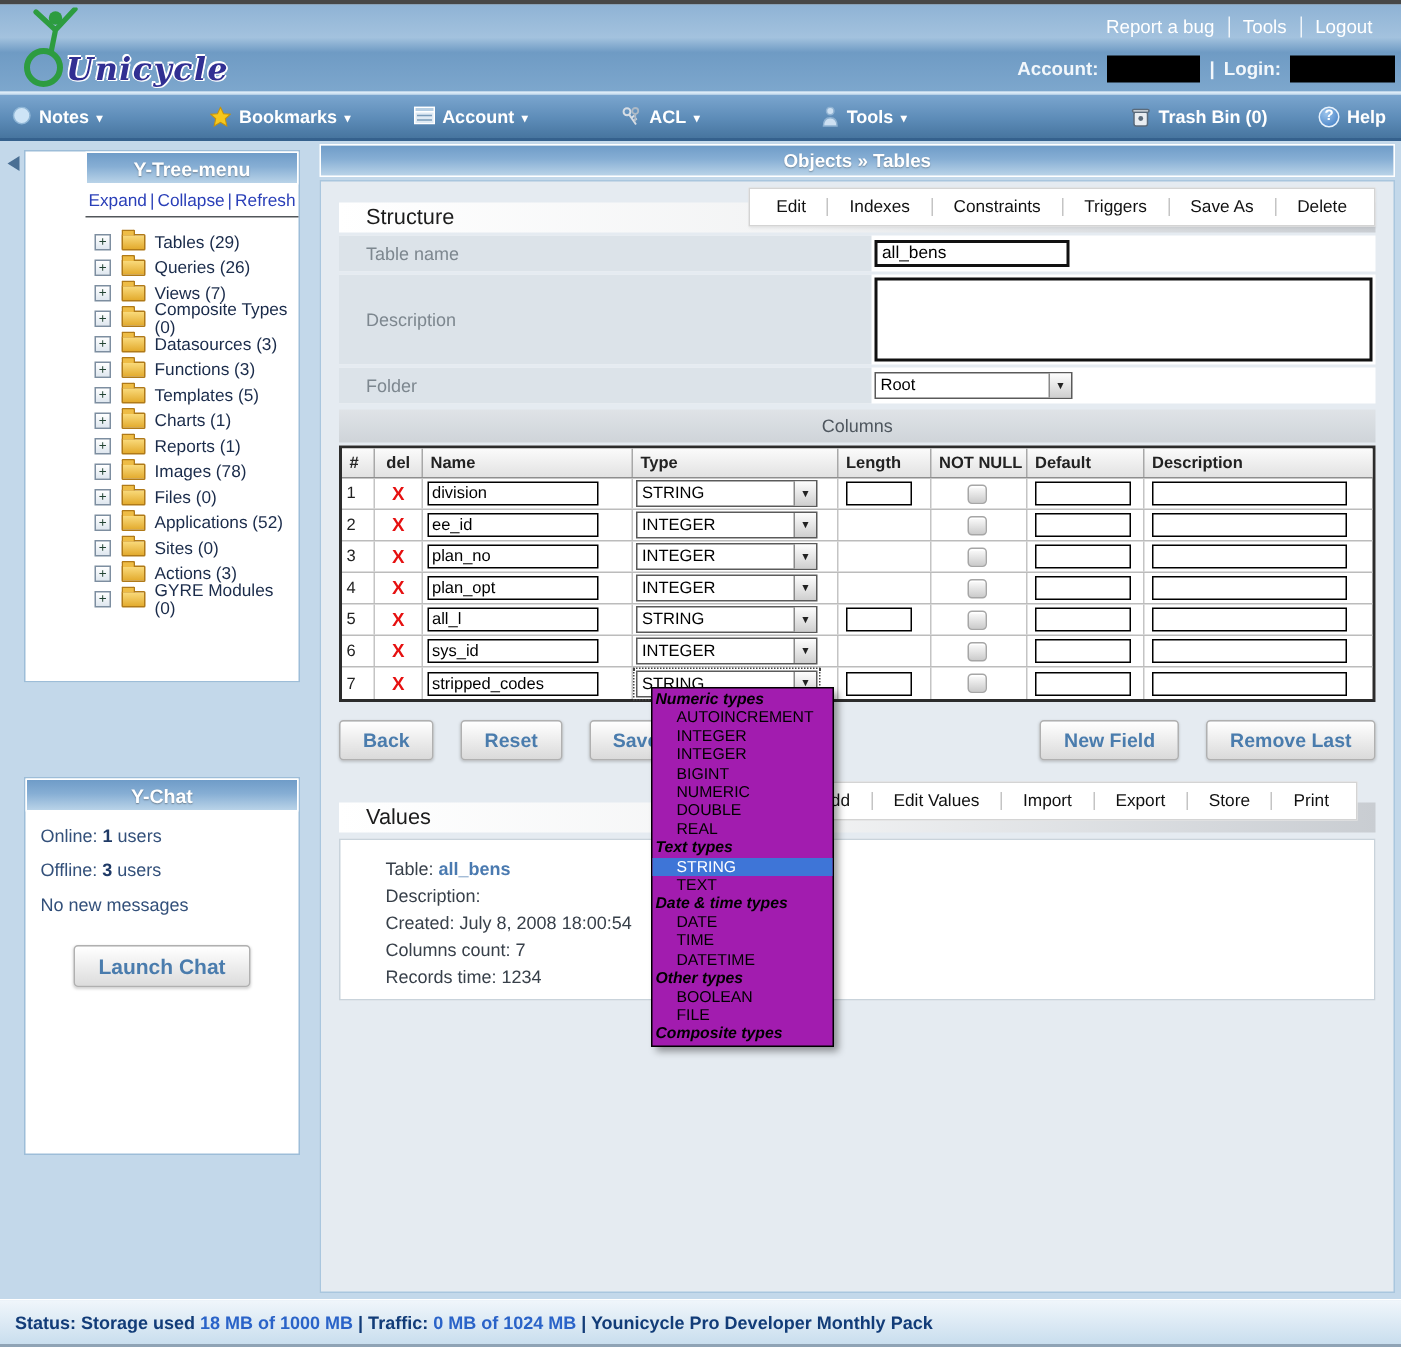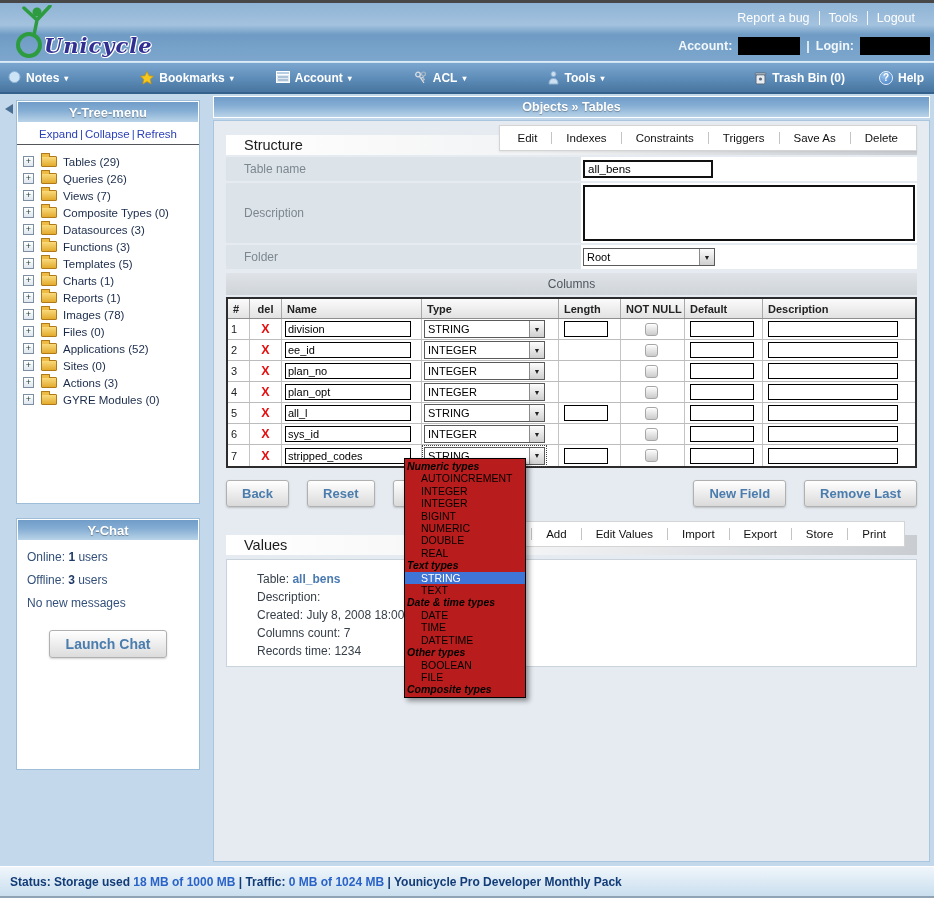--- a/index.html
+++ b/index.html
@@ -45,21 +45,21 @@
     border:1px solid #e8f2fc; color:#fff; font-size:10px; font-weight:bold; display:flex; align-items:center; justify-content:center; }
 
   
   #content { position:absolute; left:0; top:94px; width:934px; height:772px; background:#c3d8ea; }
 
   
   #sidebar { position:absolute; left:0; top:0; width:210px; height:100%; }
   #collapse-arrow { position:absolute; left:5px; top:10px; width:0; height:0; cursor:pointer;
     border-top:5px solid transparent; border-bottom:5px solid transparent; border-right:8px solid #4a6f94; }
   .side-panel { position:absolute; left:16px; width:184px; background:#fff; border:1px solid #9dbdd8; }
-  #tree-panel { top:6px; height:404px; }
+  #tree-panel { top:6px; height:355px;padding-left:40px; }
   #chat-panel { top:424px; height:252px; }
   .panel-head { height:22px; background:linear-gradient(180deg,#6f9cc8 0%, #86aed4 45%, #b9d3e8 100%);
     border:1px solid #fff; color:#fff; font-weight:bold; font-size:13px; display:flex; align-items:center; justify-content:center;
     text-shadow:0 1px 1px rgba(0,0,0,.35); }
   #tree-actions { padding:5px 0 4px 0; text-align:center; font-size:11.5px; border-bottom:1px solid #52565a; }
   .tree-action { color:#2a3fb8; cursor:pointer; }
   .tree-sep { color:#2a3fb8; margin:0 2px; }
   #tree-items { padding:8px 4px 0 6px; }
   .tree-item { display:flex; align-items:center; height:17px; font-size:11.5px; color:#1a2b4a; cursor:pointer; }
   .plusbox { width:11px; height:11px; border:1px solid #7d8ea0; background:linear-gradient(#fff,#dfe7ef);
@@ -126,21 +126,21 @@
   .w-def { width:78px; flex:none; }
   .w-desc { flex:1; }
   .col-row { display:flex; height:21px; border-bottom:1px solid #bcbcbc; align-items:center; }
   .col-row:last-child { border-bottom:none; }
   .ccell { display:flex; align-items:center; height:100%; border-right:1px solid #c4c4c4; }
   .ccell:last-child { border-right:none; }
   .c-num { padding-left:3px; font-size:11px; color:#222; }
   .c-del { justify-content:center; cursor:pointer; }
   .xmark { color:#e61010; font-weight:bold; font-size:12.5px; }
   .tinput { height:16px; border:1px solid #000; font-size:11px; padding:0 2px; }
-  .in-name { width:126px; margin-left:3px; }
+  .in-name { width:114px; margin-left:3px; }
   .in-len { width:44px; margin-left:5px; }
   .in-def { width:64px; margin-left:5px; }
   .in-desc { width:130px; margin-left:5px; }
   .type-sel { width:121px; margin-left:2px; }
   .fcheck { width:13px; height:13px; margin-left:24px; border:1px solid #a6a6a6; border-radius:3px;
     background:linear-gradient(#fdfdfd,#cbcbcb); box-shadow:inset 0 1px 0 #fff; cursor:pointer; }
 
   #actions-row { display:flex; margin-top:12px; align-items:center; }
   .act-btn { padding:5px 15px; font-size:13px; font-weight:bold; color:#4a7cad; cursor:pointer;
     background:linear-gradient(#ffffff,#dadada); border:1px solid #b0b0b0; border-radius:3px;
@@ -151,21 +151,21 @@
   #values-wrap { position:relative; margin-top:20px; }
   #values-menu { position:absolute; right:12px; top:-6px; background:#fff; border:1px solid #d4d4d4; padding:6px 4px;
     display:flex; font-size:11.5px; color:#111; z-index:1; }
   #values-bar { position:relative; top:8px; }
   #values-box { margin-top:12px; background:#fff; border:1px solid #c9d3db; padding:8px 0 8px 30px; height:108px; }
   .vline { font-size:12px; color:#38404a; margin:4px 0; }
   .vline .vlabel { color:#38404a; }
   .vval-link { color:#4a7ab0; font-weight:bold; }
 
   
-  #type-dropdown { position:absolute; left:404px; top:458px; width:122px; background:#b91c1c; border:1px solid #000;
+  #type-dropdown { position:absolute; left:434px; top:458px; width:122px; background:#a21caf; border:1px solid #000;
     box-shadow:3px 3px 5px rgba(0,0,0,.4); z-index:60; padding:1px 0; font-size:10.5px; line-height:12.4px; color:#000; }
   .dd-group-label { font-weight:bold; font-style:italic; padding:0 2px; white-space:nowrap; }
   .dd-option { padding:0 2px 0 16px; cursor:pointer; white-space:nowrap; }
   .dd-option.selected { background:#3e75d7; color:#fff; }
 
   
   #statusbar { position:absolute; left:0; top:866px; width:934px; height:30px; border-top:1px solid #fff;
     background:linear-gradient(#f0f6fb,#c9deee); font-size:12px; font-weight:bold; padding:8px 0 0 10px; color:#123c78; }
   .seg-blue { color:#2a63c8; }
 

